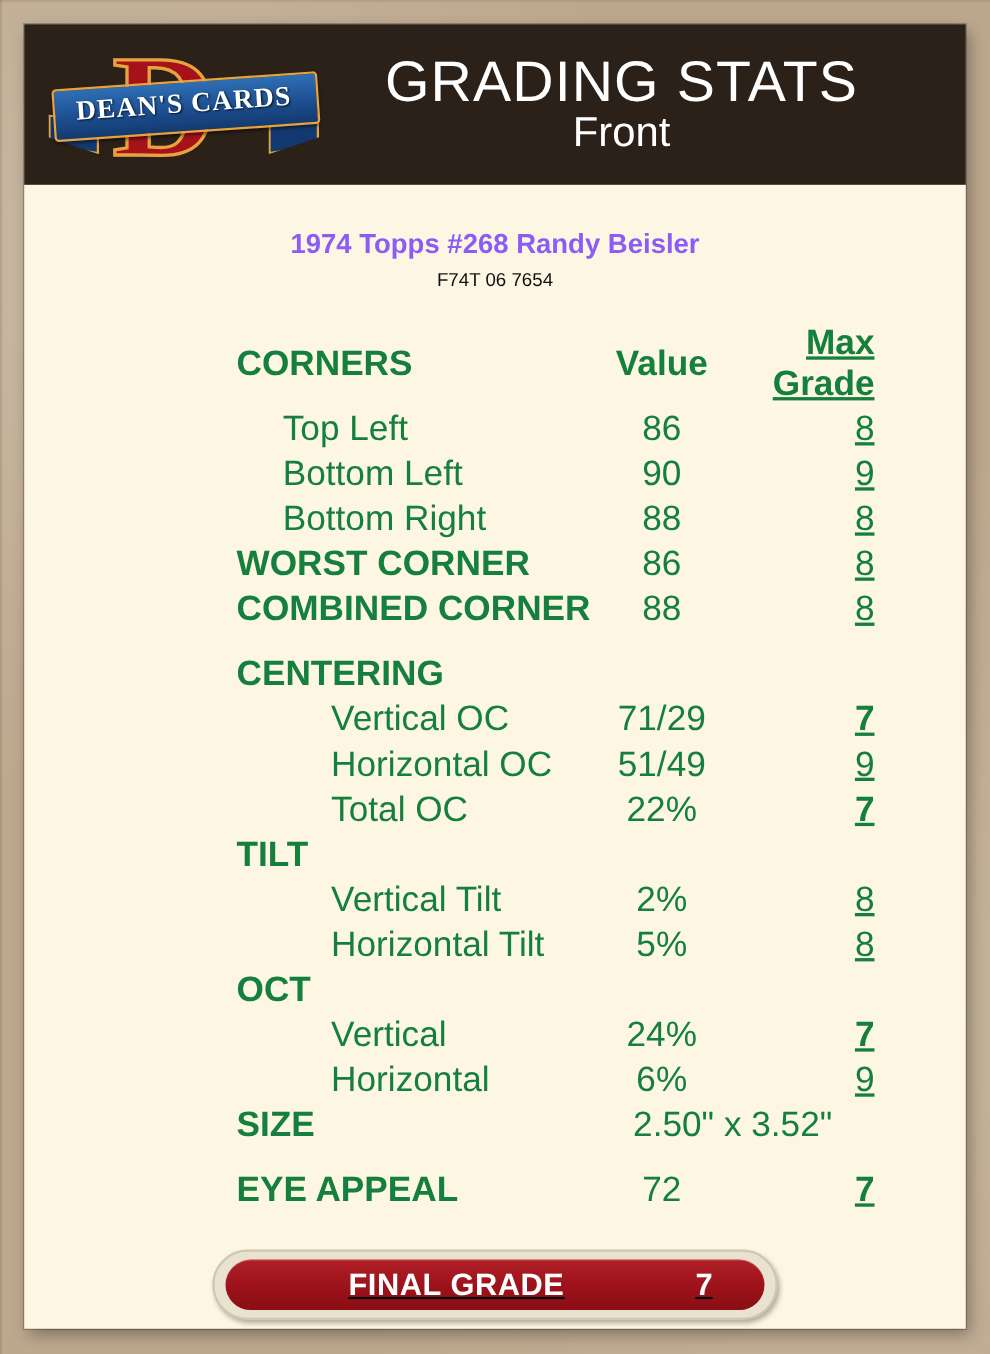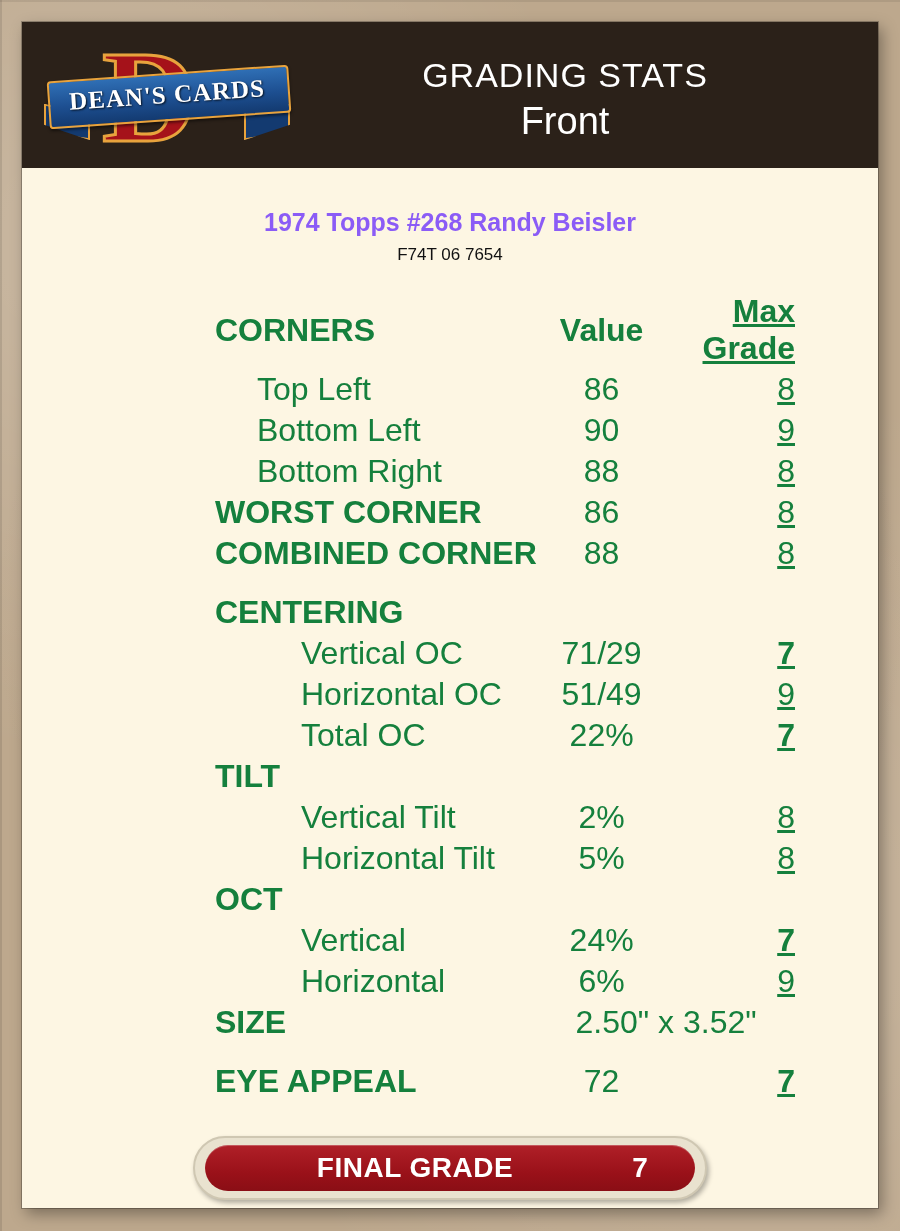--- a/index.html
+++ b/index.html
@@ -114,21 +114,21 @@
     clip-path: polygon(0 0, 100% 0, 100% 70%, 0 100%);
   }
 
   .header-titles {
     flex: 1;
     text-align: center;
     color: #ffffff;
     padding-right: 40px;
   }
   .header-titles .main {
-    font-size: 34px;
+    font-size: 52px;
     letter-spacing: 1px;
     line-height: 52px;
     text-align: center;
   }
   .header-titles .sub {
     font-size: 38px;
     line-height: 40px;
     font-weight: normal;
   }
 
@@ -205,20 +205,21 @@
     margin: 34px auto 0 auto;
     width: 510px;
     height: 60px;
     background: #e9e2cf;
     border: 2px solid #cfc7b2;
     border-radius: 32px;
     box-shadow: 2px 3px 5px rgba(0,0,0,0.3);
     display: flex;
     align-items: center;
     justify-content: center;
+    text-decoration: underline;
   }
   .final-bar {
     width: 490px;
     height: 46px;
     background: linear-gradient(180deg, #b02028 0%, #9a1119 60%, #8a0e15 100%);
     border-radius: 24px;
     display: flex;
     align-items: center;
     color: #ffffff;
     box-shadow: inset 0 1px 0 rgba(255,255,255,0.25);

